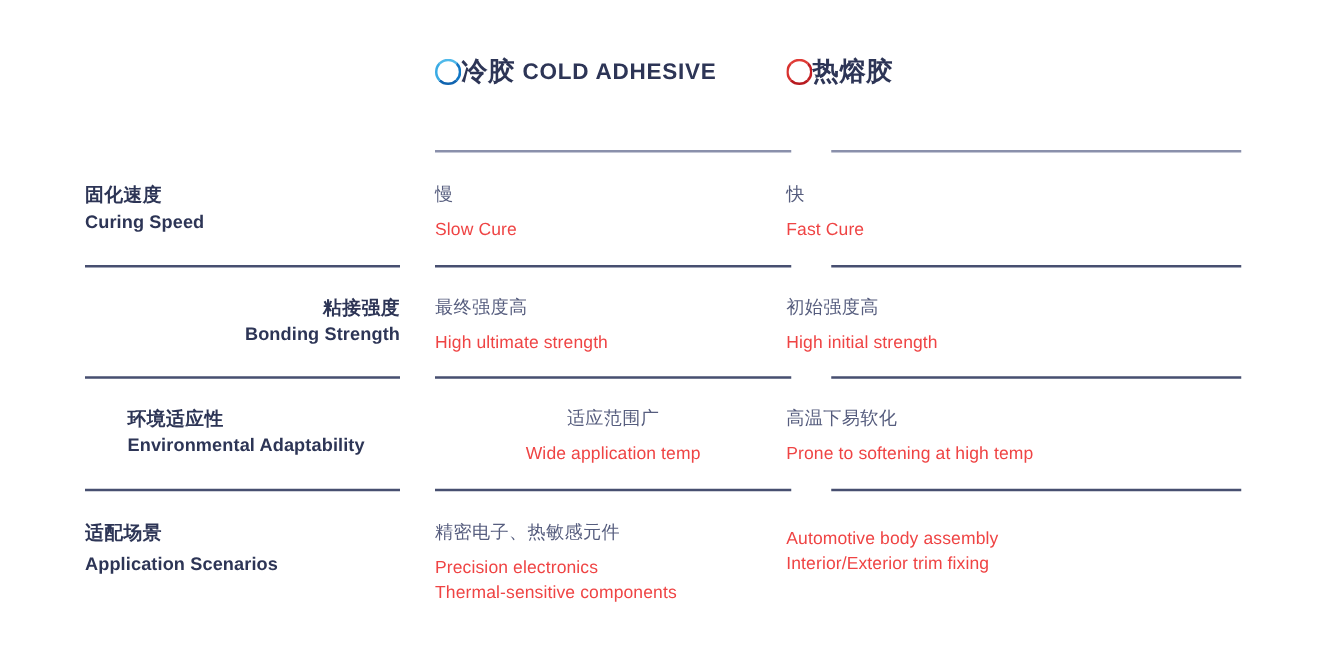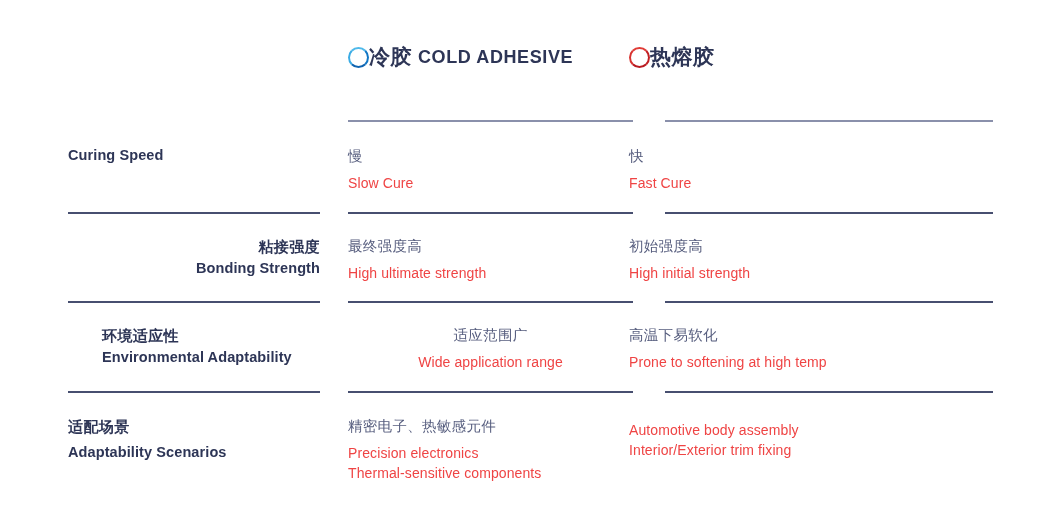--- a/index.html
+++ b/index.html
@@ -132,20 +132,21 @@
 
   <div class="hdr col-hot">
     <span class="ring red"></span>
     <span class="hdr-cn">热熔胶</span>
   </div>
 
   <div class="rule soft" style="left:348px; width:285px; top:120px;"></div>
   <div class="rule soft" style="left:665px; width:328px; top:120px;"></div>
 
   <div class="cell col-label" style="top:145px;">
+    <div class="lbl-cn">固化速度</div>
     <div class="lbl-en">Curing Speed</div>
   </div>
   <div class="cell col-cold" style="top:145px;">
     <div class="val-cn">慢</div>
     <div class="gap-sm"></div>
     <div class="val-en">Slow Cure</div>
   </div>
   <div class="cell col-hot" style="top:145px;">
     <div class="val-cn">快</div>
     <div class="gap-sm"></div>
@@ -175,35 +176,35 @@
   <div class="rule" style="left:348px; width:285px; top:301px;"></div>
   <div class="rule" style="left:665px; width:328px; top:301px;"></div>
 
   <div class="cell col-label" style="top:324px;margin-left:34px;">
     <div class="lbl-cn">环境适应性</div>
     <div class="lbl-en">Environmental Adaptability</div>
   </div>
   <div class="cell col-cold" style="top:324px;text-align:center;">
     <div class="val-cn">适应范围广</div>
     <div class="gap-sm"></div>
-    <div class="val-en">Wide application range</div>
+    <div class="val-en">Wide application temp</div>
   </div>
   <div class="cell col-hot" style="top:324px;">
     <div class="val-cn">高温下易软化</div>
     <div class="gap-sm"></div>
     <div class="val-en">Prone to softening at high temp</div>
   </div>
 
   <div class="rule" style="left:68px;  width:252px; top:391px;"></div>
   <div class="rule" style="left:348px; width:285px; top:391px;"></div>
   <div class="rule" style="left:665px; width:328px; top:391px;"></div>
 
   <div class="cell col-label" style="top:415px;">
     <div class="lbl-cn">适配场景</div>
-    <div class="lbl-en" style="margin-top:4px;">Adaptability Scenarios</div>
+    <div class="lbl-en" style="margin-top:4px;">Application Scenarios</div>
   </div>
   <div class="cell col-cold" style="top:415px;">
     <div class="val-cn">精密电子、热敏感元件</div>
     <div class="gap-sm"></div>
     <div class="val-en">Precision electronics</div>
     <div class="val-en">Thermal-sensitive components</div>
   </div>
   <div class="cell col-hot" style="top:415px;">
     <div class="gap-sm"></div>
     <div class="val-en">Automotive body assembly</div>

